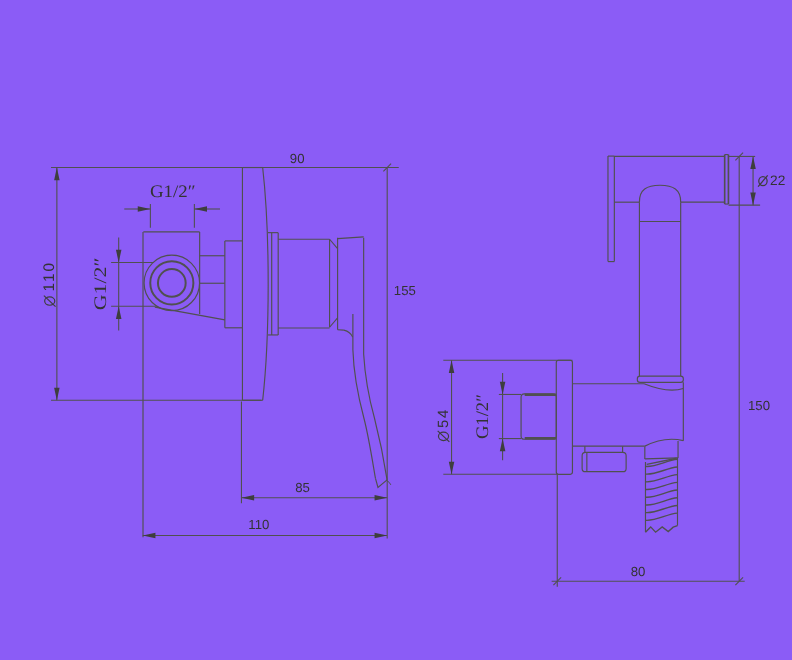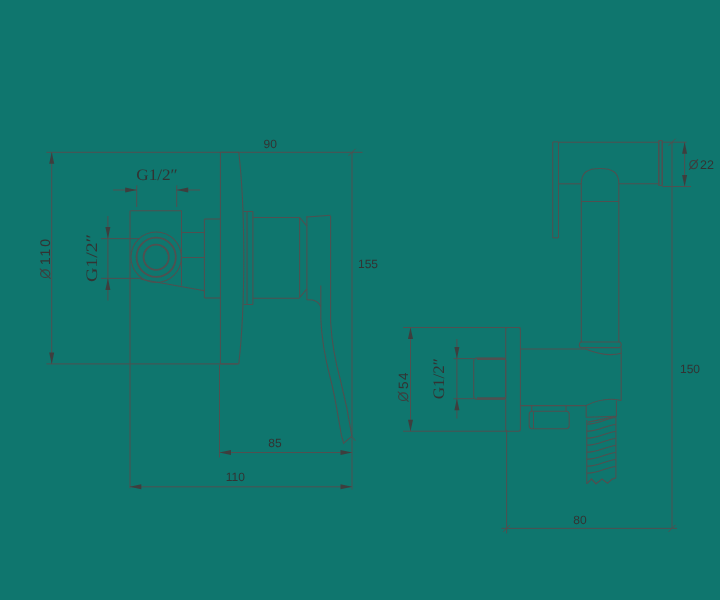--- a/index.html
+++ b/index.html
@@ -1,16 +1,16 @@
 <!DOCTYPE html>
 <html><head>
 <meta charset="utf-8">
 <style>
   html,body{margin:0;padding:0;background:#ffffff;}
-  .wrap{width:720px;height:600px;position:relative;background:#0f766e;overflow:hidden;}
+  .wrap{width:720px;height:600px;position:relative;background:#8b5cf6;overflow:hidden;}
   svg{position:absolute;top:0;left:0;}
   text{font-family:"Liberation Sans",sans-serif;fill:#333333;-webkit-font-smoothing:antialiased;text-rendering:geometricPrecision;}
   .ser{font-family:"Liberation Serif",serif;}
 </style>
 </head>
 <body>
 <div class="wrap">
 <svg width="720" height="600" viewBox="0 0 720 600">
   <g fill="none" stroke="#505050" stroke-width="1.05" stroke-linecap="butt">
 

